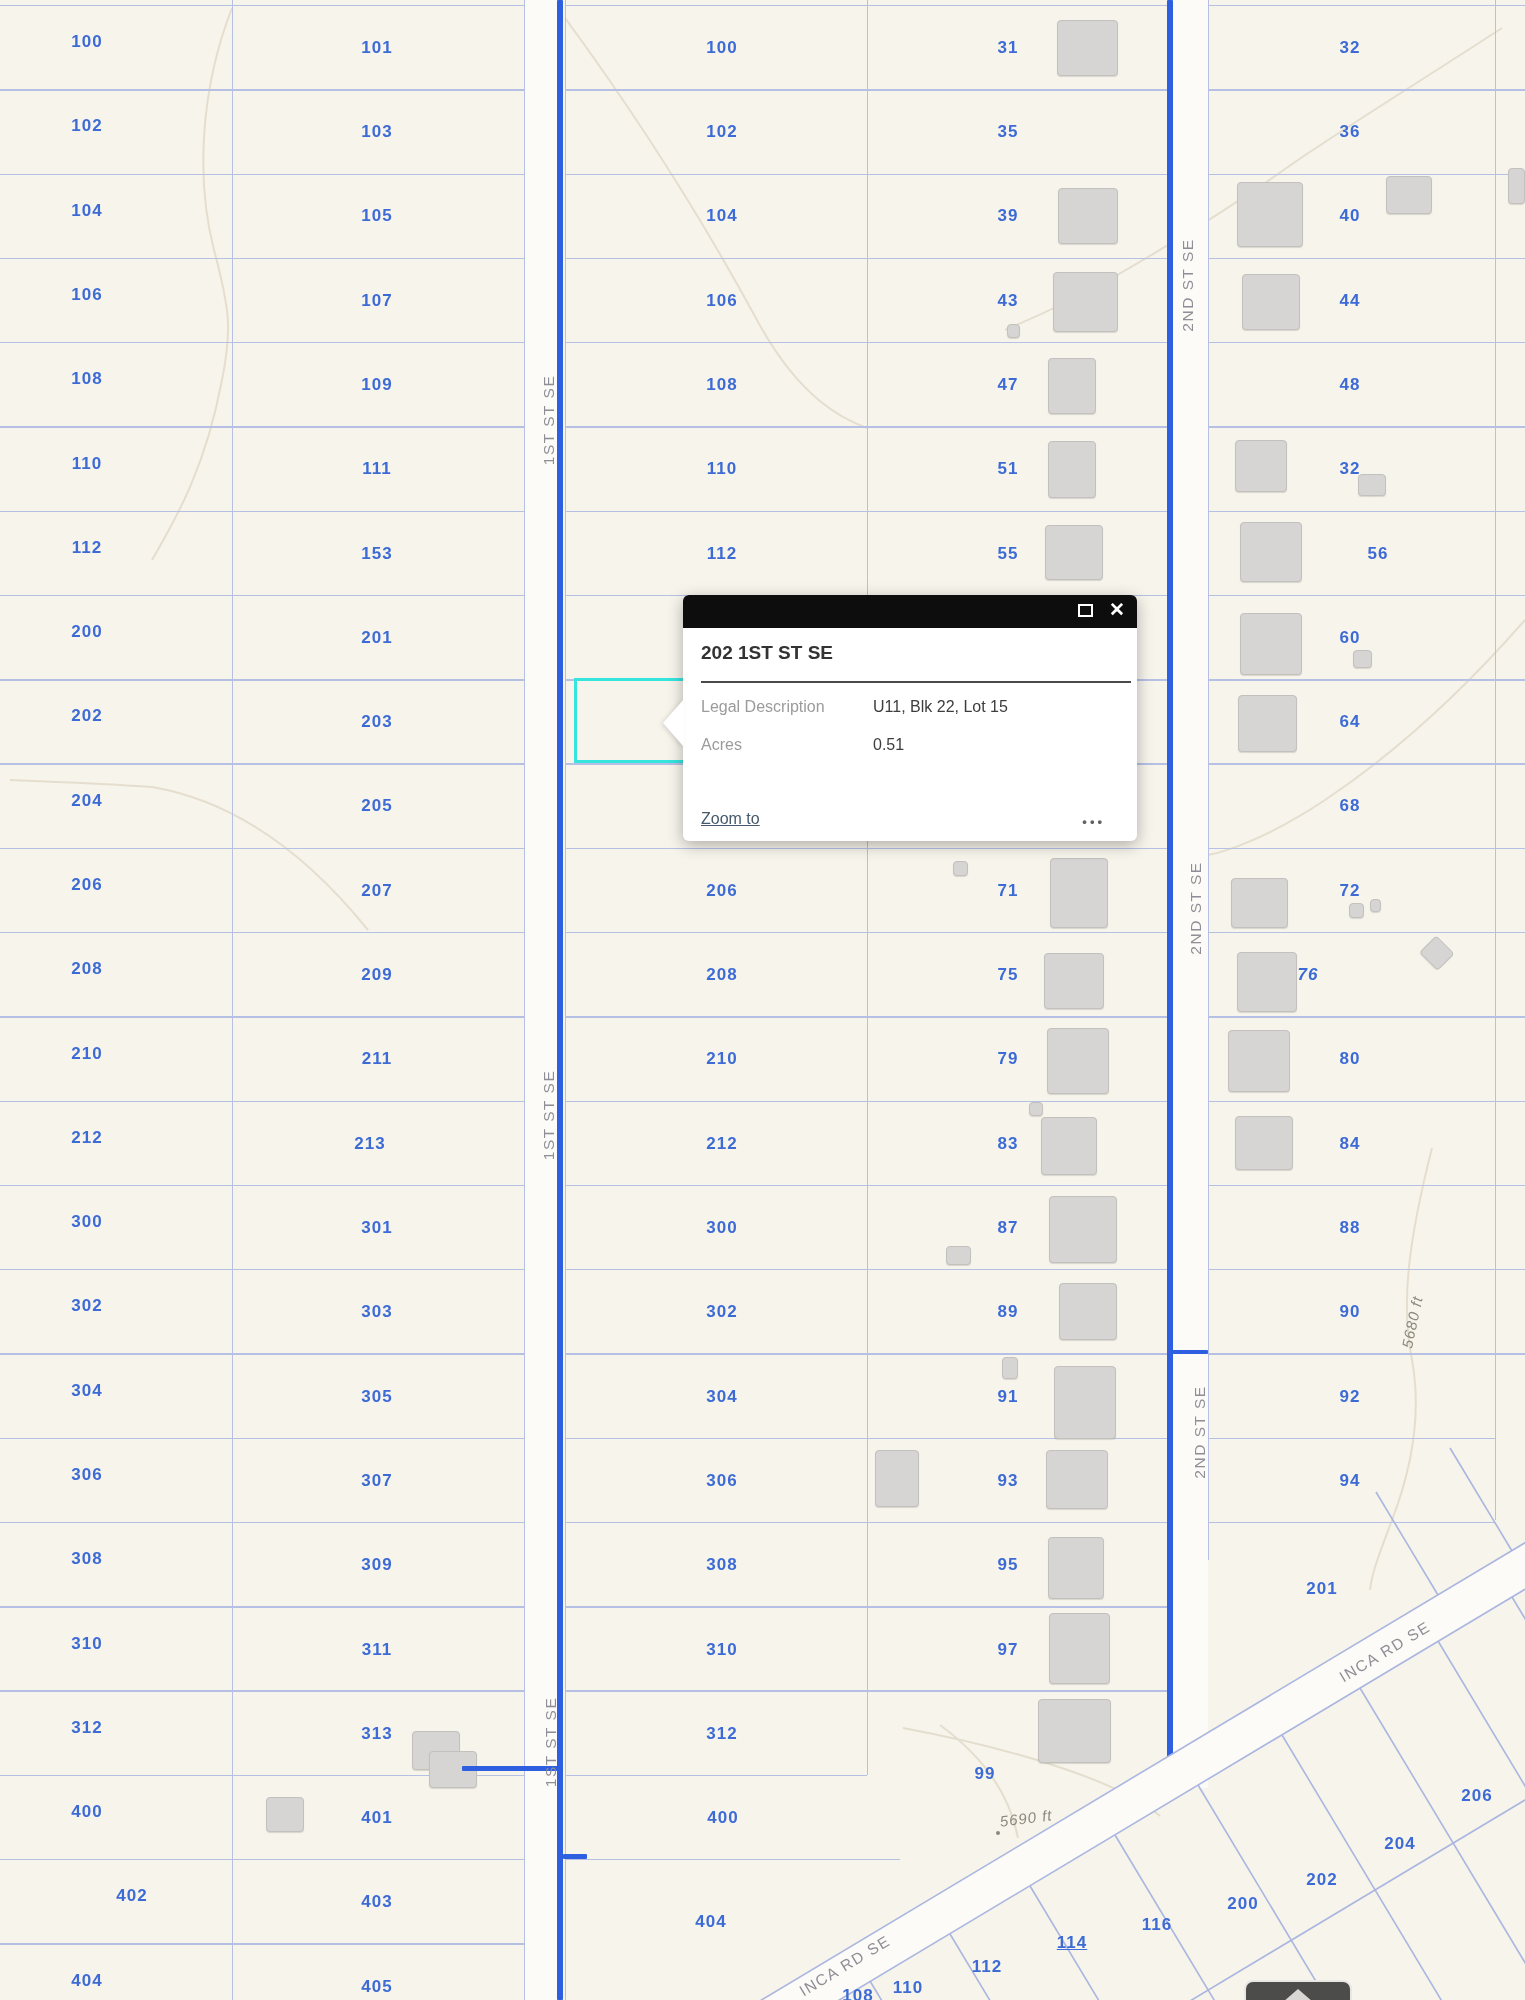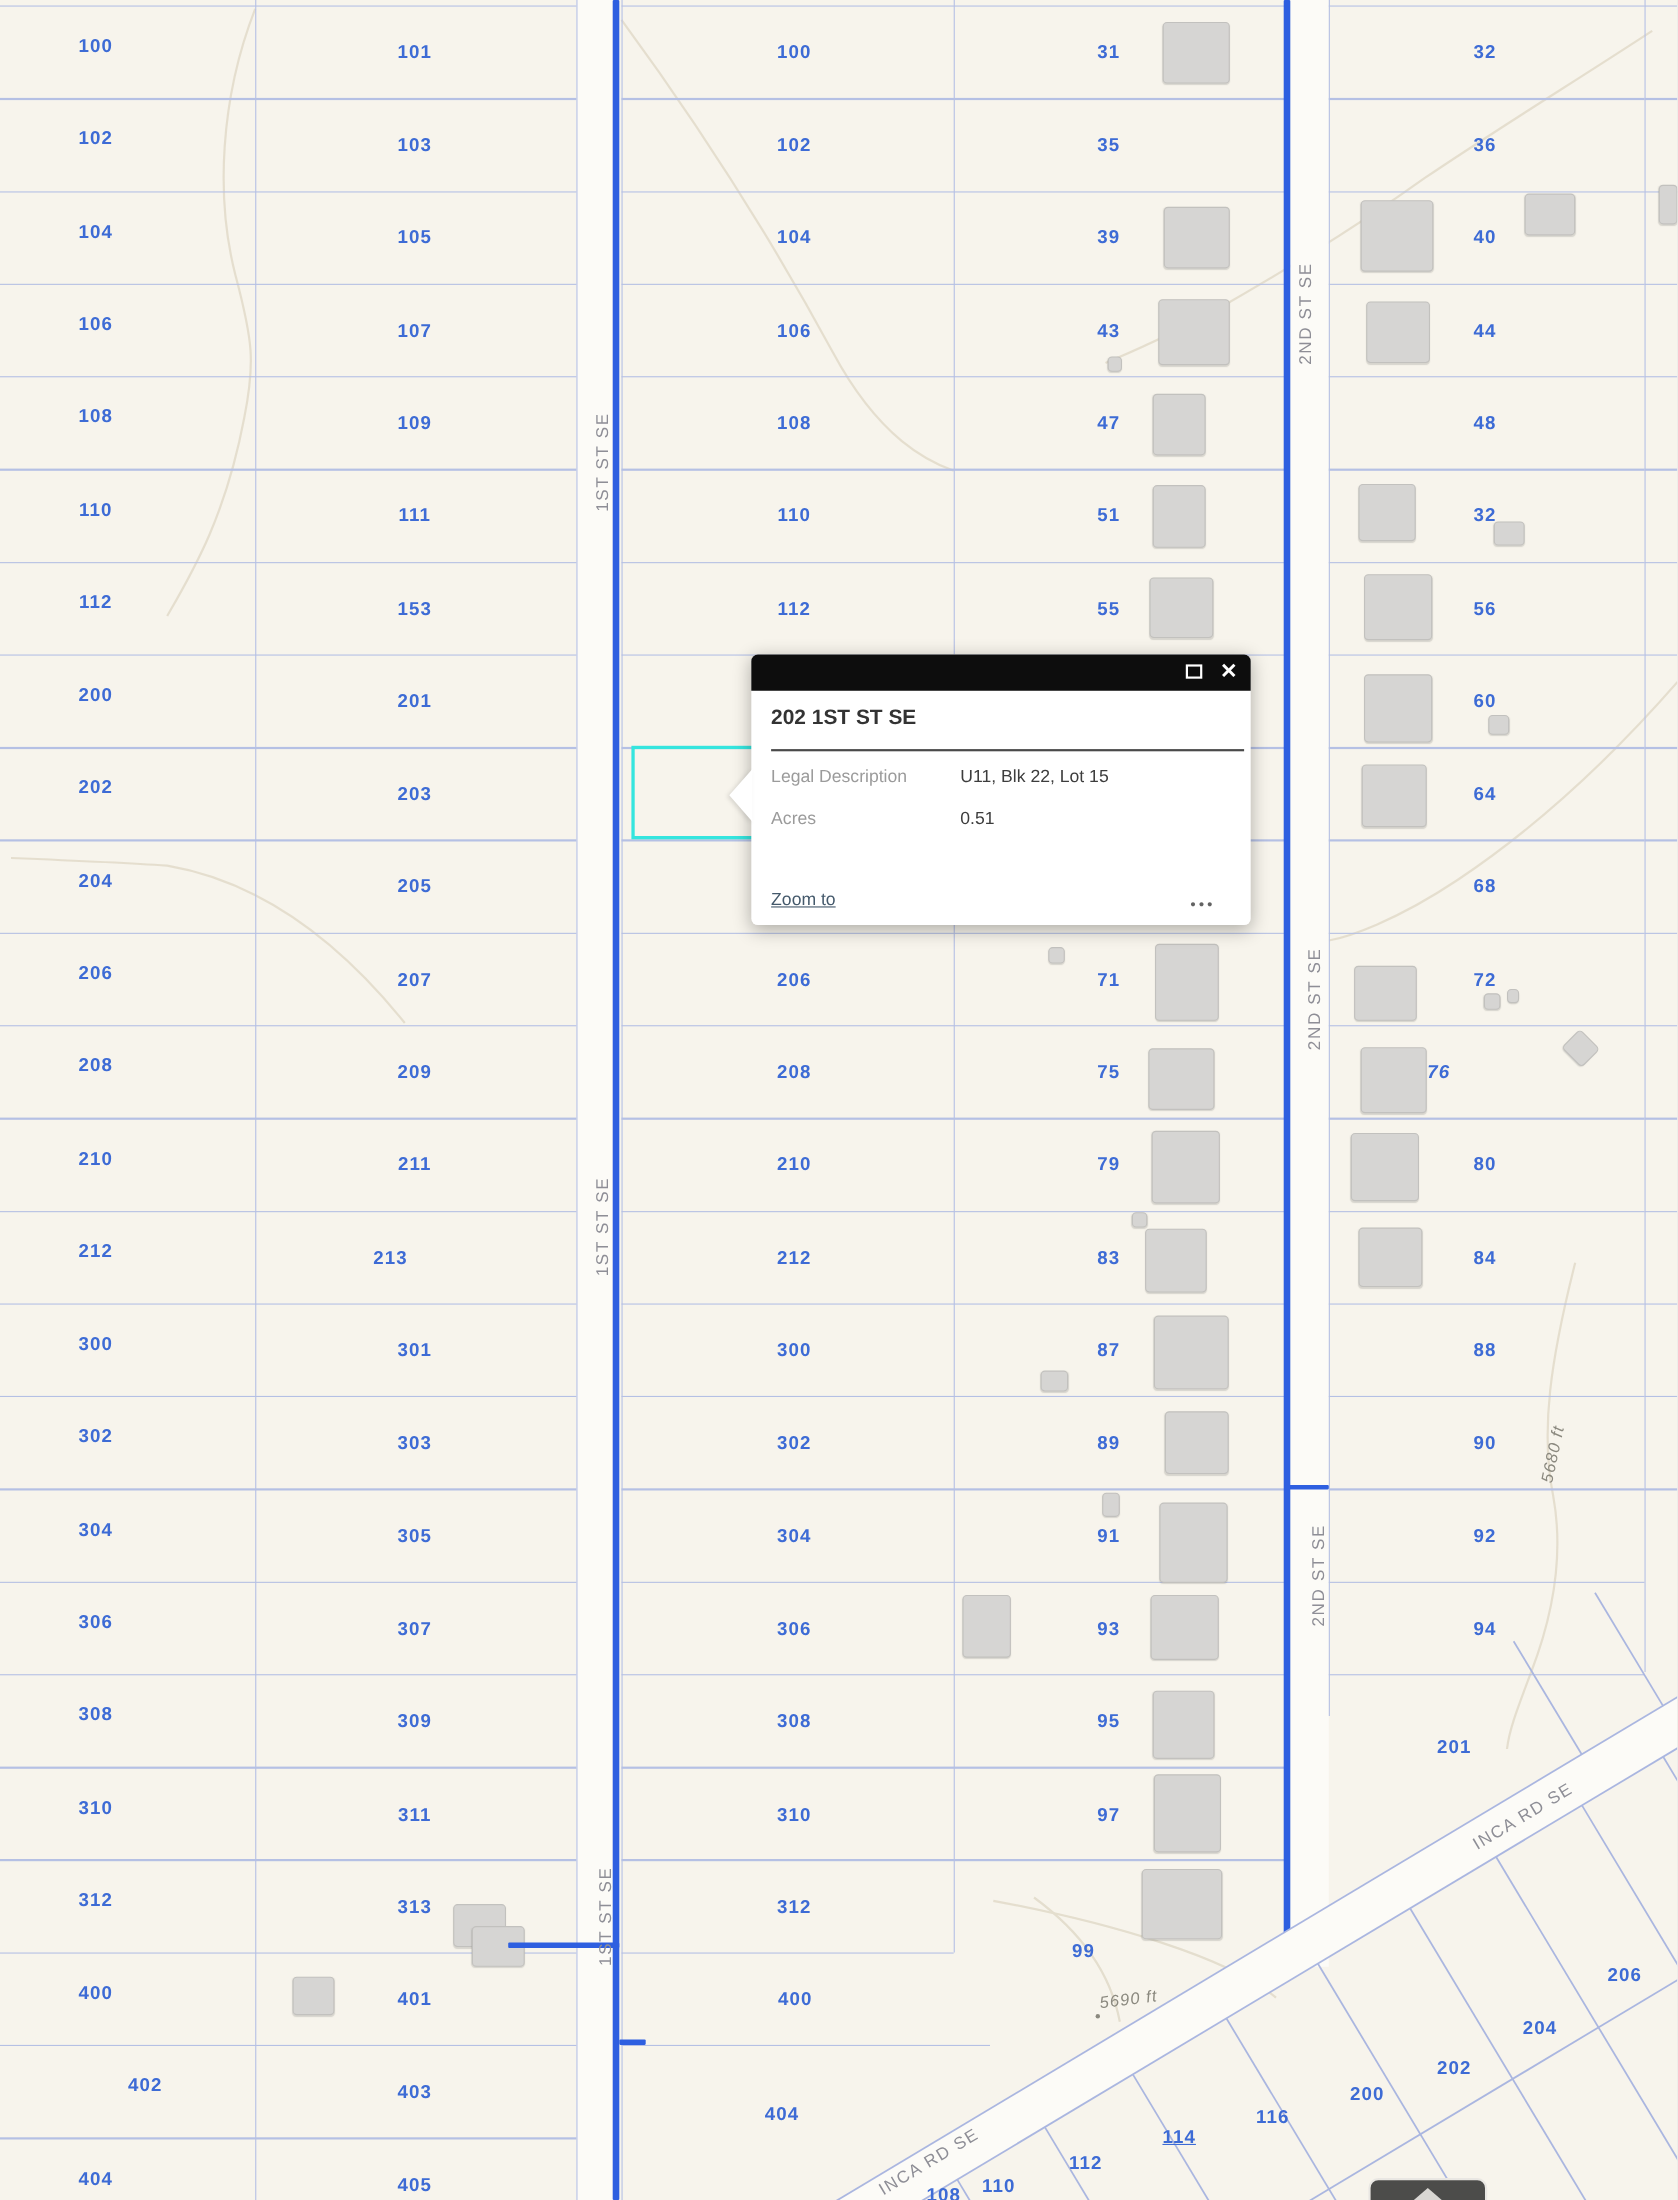--- a/index.html
+++ b/index.html
@@ -257,21 +257,21 @@
       <div class="plabel" style="left: 377px; top: 301px;">107</div>
       <div class="plabel" style="left: 377px; top: 385px;">109</div>
       <div class="plabel" style="left: 377px; top: 469px;">111</div>
       <div class="plabel" style="left: 377px; top: 554px;">153</div>
       <div class="plabel" style="left: 377px; top: 638px;">201</div>
       <div class="plabel" style="left: 377px; top: 722px;">203</div>
       <div class="plabel" style="left: 377px; top: 806px;">205</div>
       <div class="plabel" style="left: 377px; top: 891px;">207</div>
       <div class="plabel" style="left: 377px; top: 975px;">209</div>
       <div class="plabel" style="left: 377px; top: 1059px;">211</div>
-      <div class="plabel" style="left: 355px; top: 1144px;">213</div>
+      <div class="plabel" style="left: 370px; top: 1144px;">213</div>
       <div class="plabel" style="left: 377px; top: 1228px;">301</div>
       <div class="plabel" style="left: 377px; top: 1312px;">303</div>
       <div class="plabel" style="left: 377px; top: 1397px;">305</div>
       <div class="plabel" style="left: 377px; top: 1481px;">307</div>
       <div class="plabel" style="left: 377px; top: 1565px;">309</div>
       <div class="plabel" style="left: 377px; top: 1650px;">311</div>
       <div class="plabel" style="left: 377px; top: 1734px;">313</div>
       <div class="plabel" style="left: 377px; top: 1818px;">401</div>
       <div class="plabel" style="left: 377px; top: 1902px;">403</div>
       <div class="plabel" style="left: 377px; top: 1987px; text-align: center;">405</div>
@@ -312,21 +312,21 @@
       <div class="plabel" style="left: 1008px; top: 1481px;">93</div>
       <div class="plabel" style="left: 1008px; top: 1565px;">95</div>
       <div class="plabel" style="left: 1008px; top: 1650px;">97</div>
       <div class="plabel" style="left: 985px; top: 1774px;">99</div>
       <div class="plabel" style="left: 1350px; top: 48px;">32</div>
       <div class="plabel" style="left: 1350px; top: 132px;">36</div>
       <div class="plabel" style="left: 1350px; top: 216px;">40</div>
       <div class="plabel" style="left: 1350px; top: 301px;">44</div>
       <div class="plabel" style="left: 1350px; top: 385px;">48</div>
       <div class="plabel" style="left: 1350px; top: 469px;">32</div>
-      <div class="plabel" style="left: 1350px; top: 554px;">56</div>
+      <div class="plabel" style="left: 1378px; top: 554px;">56</div>
       <div class="plabel" style="left: 1350px; top: 638px;">60</div>
       <div class="plabel" style="left: 1350px; top: 722px;">64</div>
       <div class="plabel" style="left: 1350px; top: 806px;">68</div>
       <div class="plabel" style="left: 1350px; top: 891px;">72</div>
       <div class="plabel" style="left: 1308px; top: 975px; font-style: italic;">76</div>
       <div class="plabel" style="left: 1350px; top: 1059px;">80</div>
       <div class="plabel" style="left: 1350px; top: 1144px;">84</div>
       <div class="plabel" style="left: 1350px; top: 1228px;">88</div>
       <div class="plabel" style="left: 1350px; top: 1312px;">90</div>
       <div class="plabel" style="left: 1350px; top: 1397px;">92</div>

